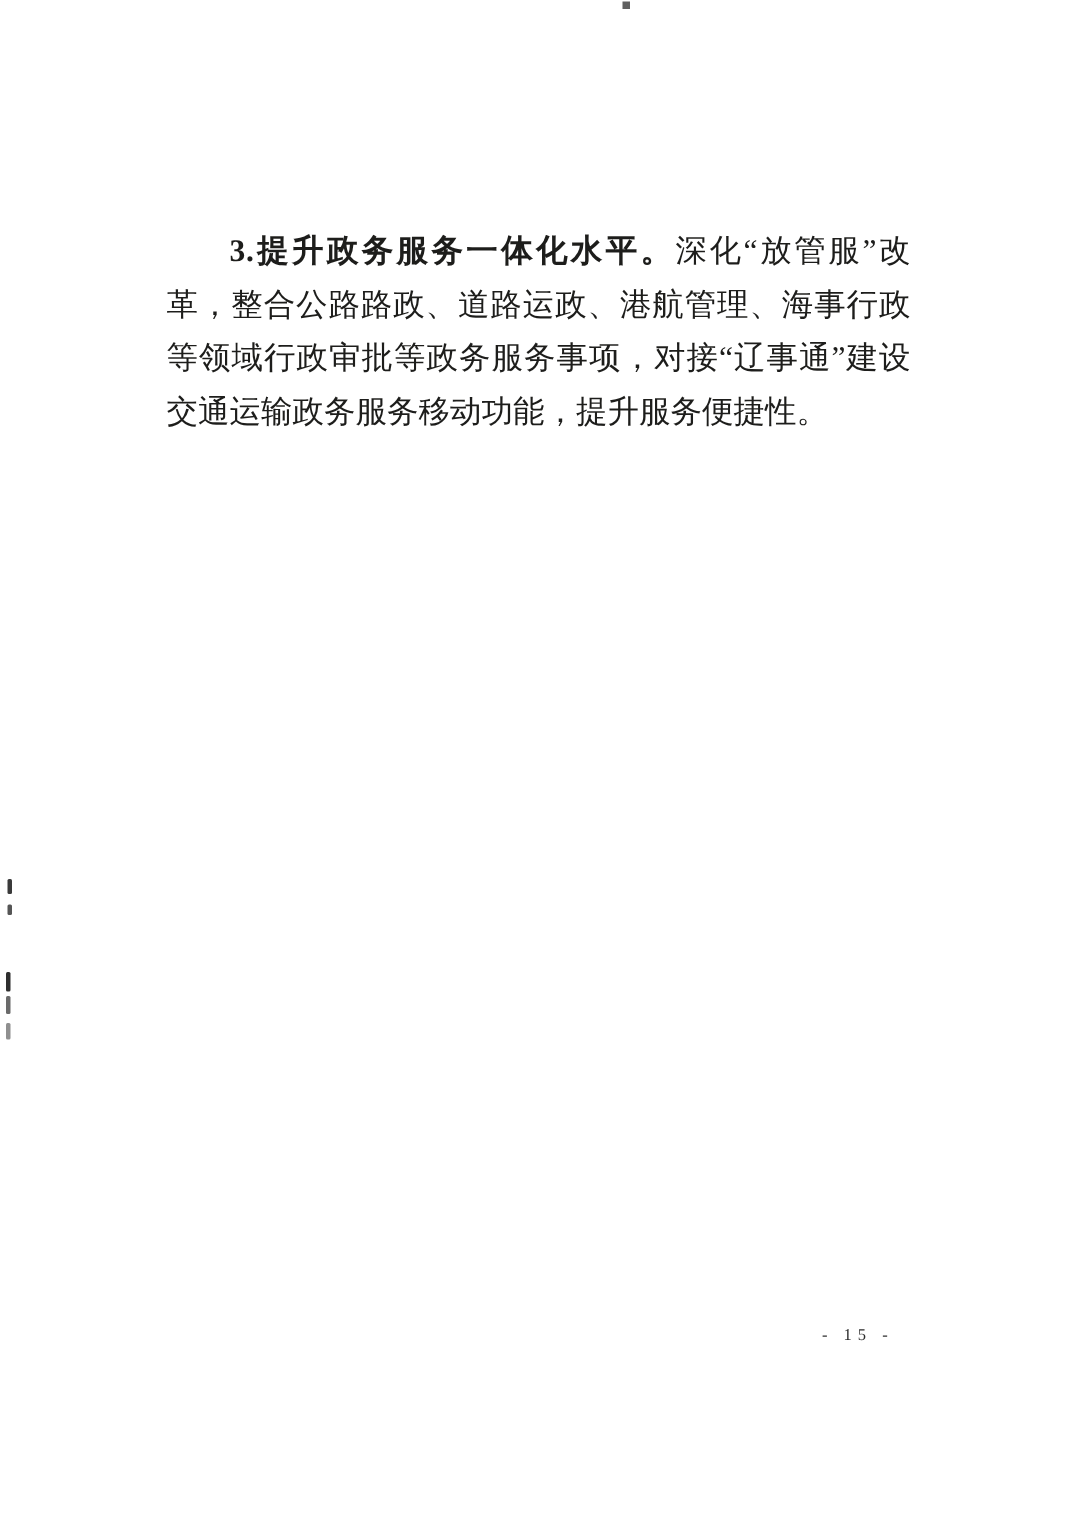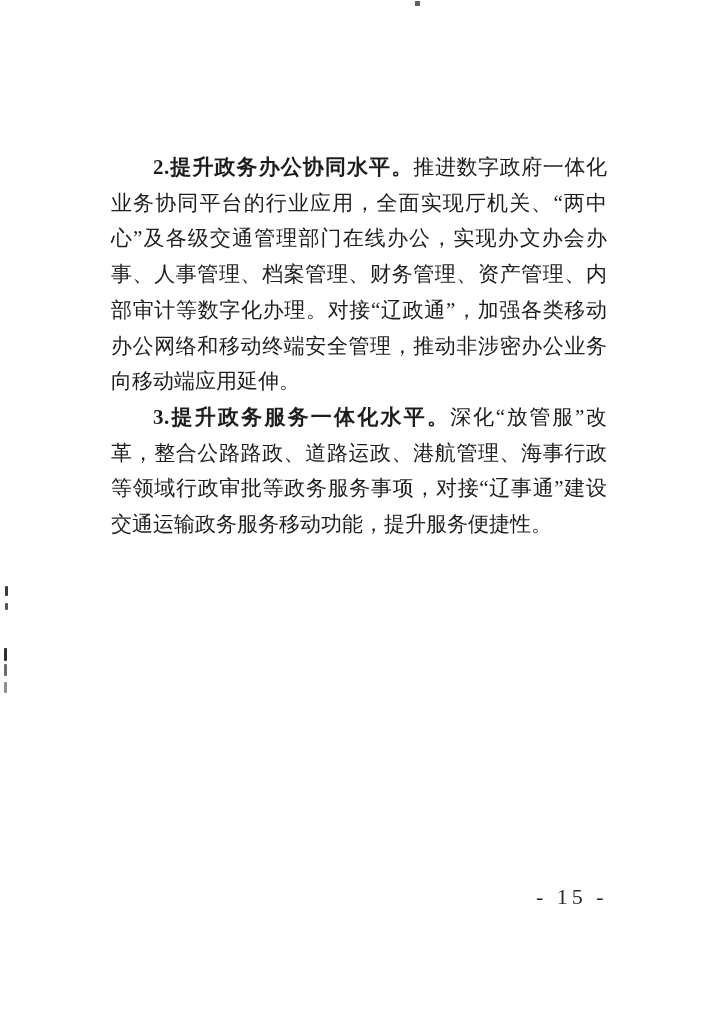--- a/index.html
+++ b/index.html
@@ -18,22 +18,22 @@
     font-size:21px;
     line-height:35.7px;
     text-align:justify;
     text-justify:inter-ideograph;
   }
   .para{margin:0;padding:0;text-indent:2em;}
   .para .head{font-weight:bold;letter-spacing:0.5px;}
   .para .body{font-weight:normal;}
   .page-number{
     position:absolute;
-    left:536px;top:884px;
-    font-size:22px;
+    left:548px;top:884px;
+    font-size:11px;
     letter-spacing:4px;
     color:#2b2b2b;
     white-space:nowrap;
   }
   
   .speck{position:absolute;background:#555;}
   .speck.top{left:415px;top:1px;width:5px;height:5px;background:#606060;}
   .edge-mark{position:absolute;border-radius:1px;}
   .m1{left:5px;top:586px;width:3px;height:10px;background:#3a3a3a;}
   .m2{left:5px;top:603px;width:3px;height:7px;background:#555;}
@@ -47,21 +47,20 @@
 <div class="page">
 
   <span class="speck top"></span>
   <span class="edge-mark m1"></span>
   <span class="edge-mark m2"></span>
   <span class="edge-mark m3"></span>
   <span class="edge-mark m4"></span>
   <span class="edge-mark m5"></span>
 
   <div class="text-block">
-    <p class="para"><span class="head">2.提升政务办公协同水平。</span><span class="body">推进数字政府一体化业务协同平台的行业应用，全面实现厅机关、“两中心”及各级交通管理部门在线办公，实现办文办会办事、人事管理、档案管理、财务管理、资产管理、内部审计等数字化办理。对接“辽政通”，加强各类移动办公网络和移动终端安全管理，推动非涉密办公业务向移动端应用延伸。</span></p>
 
     <p class="para"><span class="head">3.提升政务服务一体化水平。</span><span class="body">深化“放管服”改革，整合公路路政、道路运政、港航管理、海事行政等领域行政审批等政务服务事项，对接“辽事通”建设交通运输政务服务移动功能，提升服务便捷性。</span></p>
 
 
   </div>
 
   <div class="page-number">- 15 -</div>
 
 </div>
 

